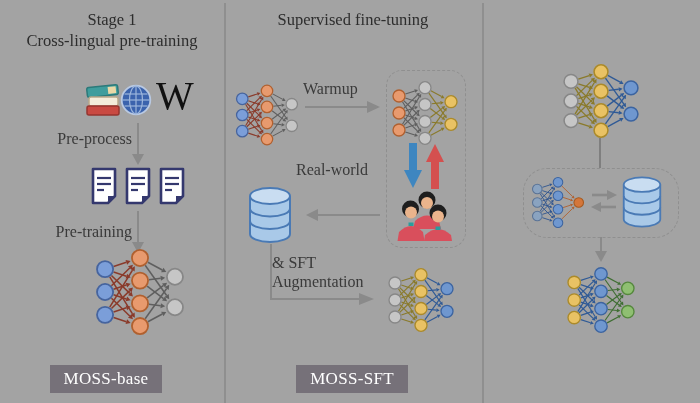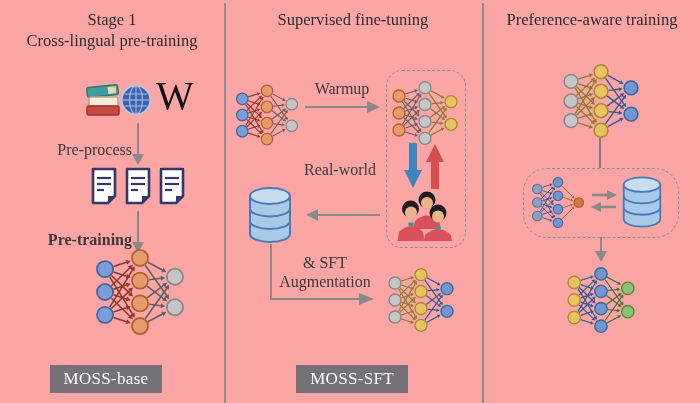--- a/index.html
+++ b/index.html
@@ -1,22 +1,22 @@
 <!DOCTYPE html>
 <html><head>
 <meta charset="utf-8">
 <style>
   html,body{margin:0;padding:0;background:#ffffff;}
   body{font-family:"Liberation Serif","DejaVu Serif",serif;}
-  #canvas{position:relative;width:700px;height:403px;background:#fca5a5;overflow:hidden;}
+  #canvas{position:relative;width:700px;height:403px;background:#a3a3a3;overflow:hidden;}
   .abs{position:absolute;}
   .divider{position:absolute;top:3px;height:400px;width:2px;background:#8f8f8f;}
   .title{position:absolute;text-align:center;font-size:16.5px;line-height:21px;color:#2d2d2d;}
   .label{position:absolute;font-size:16px;line-height:19px;color:#3a3a3a;}
-  .center{text-align:center;}
+  .center{text-align:left;}
   .right{text-align:right;}
   .rbox{position:absolute;width:112px;height:28px;background:#767179;color:#ffffff;
         display:flex;align-items:center;justify-content:center;font-size:17px;letter-spacing:.3px;}
   .dashed{position:absolute;border:1.5px dashed #8f8f8f;background:#ffffff00;}
   .docrow{position:absolute;display:flex;gap:6px;}
   .w-glyph{position:absolute;font-size:40px;line-height:38px;color:#111111;}
   .vline{position:absolute;width:2px;background:#7f7f7f;}
   svg{display:block;}
 </style>
 </head>
@@ -47,21 +47,21 @@
     <circle cx="16" cy="16" r="14.3" fill="#3b63ad" stroke="#b9c9e2" stroke-width="1.8"></circle>
     <ellipse cx="16" cy="16" rx="6.5" ry="13.8" fill="none" stroke="#9db6dc" stroke-width="1.2"></ellipse>
     <line x1="16" y1="2.5" x2="16" y2="29.5" stroke="#9db6dc" stroke-width="1.2"></line>
     <line x1="4.5" y1="10" x2="27.5" y2="10" stroke="#9db6dc" stroke-width="1.2"></line>
     <line x1="2" y1="16" x2="30" y2="16" stroke="#9db6dc" stroke-width="1.2"></line>
     <line x1="4.5" y1="22" x2="27.5" y2="22" stroke="#9db6dc" stroke-width="1.2"></line>
       </svg>
     </span>
   <span class="w-glyph" style="left:156px;top:77px;">W</span>
 
-  <div class="label right" style="left:30px;top:129px;width:102px;margin-top:11px;">Pre-process</div>
+  <div class="label right" style="left:30px;top:129px;width:102px;">Pre-process</div>
   <span class="abs" style="left:131px;top:122px;width:14px;height:44px;">
       <svg viewBox="0 0 14 44" width="100%" height="100%">
     <line x1="7" y1="1" x2="7" y2="33" stroke="#8a8a8a" stroke-width="2"></line>
     <polygon points="1,32 13,32 7,43" fill="#8a8a8a"></polygon>
       </svg>
     </span>
 
   <div class="docrow" style="left:90px;top:167px;">
     <span style="width:28px;height:38px;">
         <svg viewBox="0 0 28 38" width="100%" height="100%">
@@ -85,21 +85,21 @@
         <svg viewBox="0 0 28 38" width="100%" height="100%">
     <path d="M3,2 H25 V29 L18,36 H3 Z" fill="#ffffff" stroke="#34386e" stroke-width="2.6" stroke-linejoin="round"></path>
     <path d="M25,29 l-7,7 v-7 z" fill="#34386e"></path>
     <line x1="7" y1="11" x2="21" y2="11" stroke="#34386e" stroke-width="2.2"></line>
     <line x1="7" y1="17" x2="21" y2="17" stroke="#34386e" stroke-width="2.2"></line>
     <line x1="7" y1="23" x2="14" y2="23" stroke="#34386e" stroke-width="2.2"></line>
         </svg>
       </span>
   </div>
 
-  <div class="label right" style="left:28px;top:230px;width:104px;font-weight:bold;">Pre-training</div>
+  <div class="label right" style="left:28px;top:222px;width:104px;">Pre-training</div>
   <span class="abs" style="left:131px;top:210px;width:14px;height:44px;">
       <svg viewBox="0 0 14 44" width="100%" height="100%">
     <line x1="7" y1="1" x2="7" y2="33" stroke="#8a8a8a" stroke-width="2"></line>
     <polygon points="1,32 13,32 7,43" fill="#8a8a8a"></polygon>
       </svg>
     </span>
 
   <span class="abs" style="left:93px;top:249px;width:94px;height:86px;">
       <svg viewBox="0 0 104 96" width="100%" height="100%">
         <line x1="22.522822880420737" y1="19.44781317935233" x2="36.76348339132682" y2="14.883498913036274" stroke="#8a3a2a" stroke-width="1.7"></line>
@@ -378,21 +378,20 @@
         <circle cx="52" cy="60.7" r="9" fill="#e9c264" stroke="#ab8a2a" stroke-width="2"></circle>
         <circle cx="52" cy="86" r="9" fill="#e9c264" stroke="#ab8a2a" stroke-width="2"></circle>
         <circle cx="91" cy="31" r="9" fill="#6f97cf" stroke="#3c64a0" stroke-width="2"></circle>
         <circle cx="91" cy="65" r="9" fill="#6f97cf" stroke="#3c64a0" stroke-width="2"></circle>
       </svg>
     </span>
 
   <div class="rbox" style="left:296px;top:365px;">MOSS-SFT</div>
 
   <div class="title" style="left:486px;top:9px;width:212px;">
-    <div>Preference-aware training</div>
   </div>
 
   <span class="abs" style="left:561px;top:64px;width:80px;height:74px;">
       <svg viewBox="0 0 104 96" width="100%" height="100%">
         <line x1="22.522822880420737" y1="19.44781317935233" x2="36.76348339132682" y2="14.883498913036274" stroke="#8a7a2a" stroke-width="1.7"></line>
         <polygon points="41.52489483153719,13.357405502712439 37.61809570110817,17.54988931955408 35.90887108154548,12.217108506518468" fill="#8a7a2a"></polygon>
         <line x1="22.501349087451345" y1="25.618391495368645" x2="36.79784146007785" y2="30.310573607410163" stroke="#8a7a2a" stroke-width="1.7"></line>
         <polygon points="41.54851600380352,31.869769355094487 35.924691841374624,32.97095135189654 37.67099107878107,27.650195862923788" fill="#8a7a2a"></polygon>
         <line x1="20.143959557679395" y1="29.49741679752187" x2="40.56966470771297" y2="49.50413312396501" stroke="#8a7a2a" stroke-width="1.7"></line>
         <polygon points="44.141644486552664,53.002841522725944 38.61038800440684,51.504441800115245 42.52894141101909,47.50382444781478" fill="#8a7a2a"></polygon>

